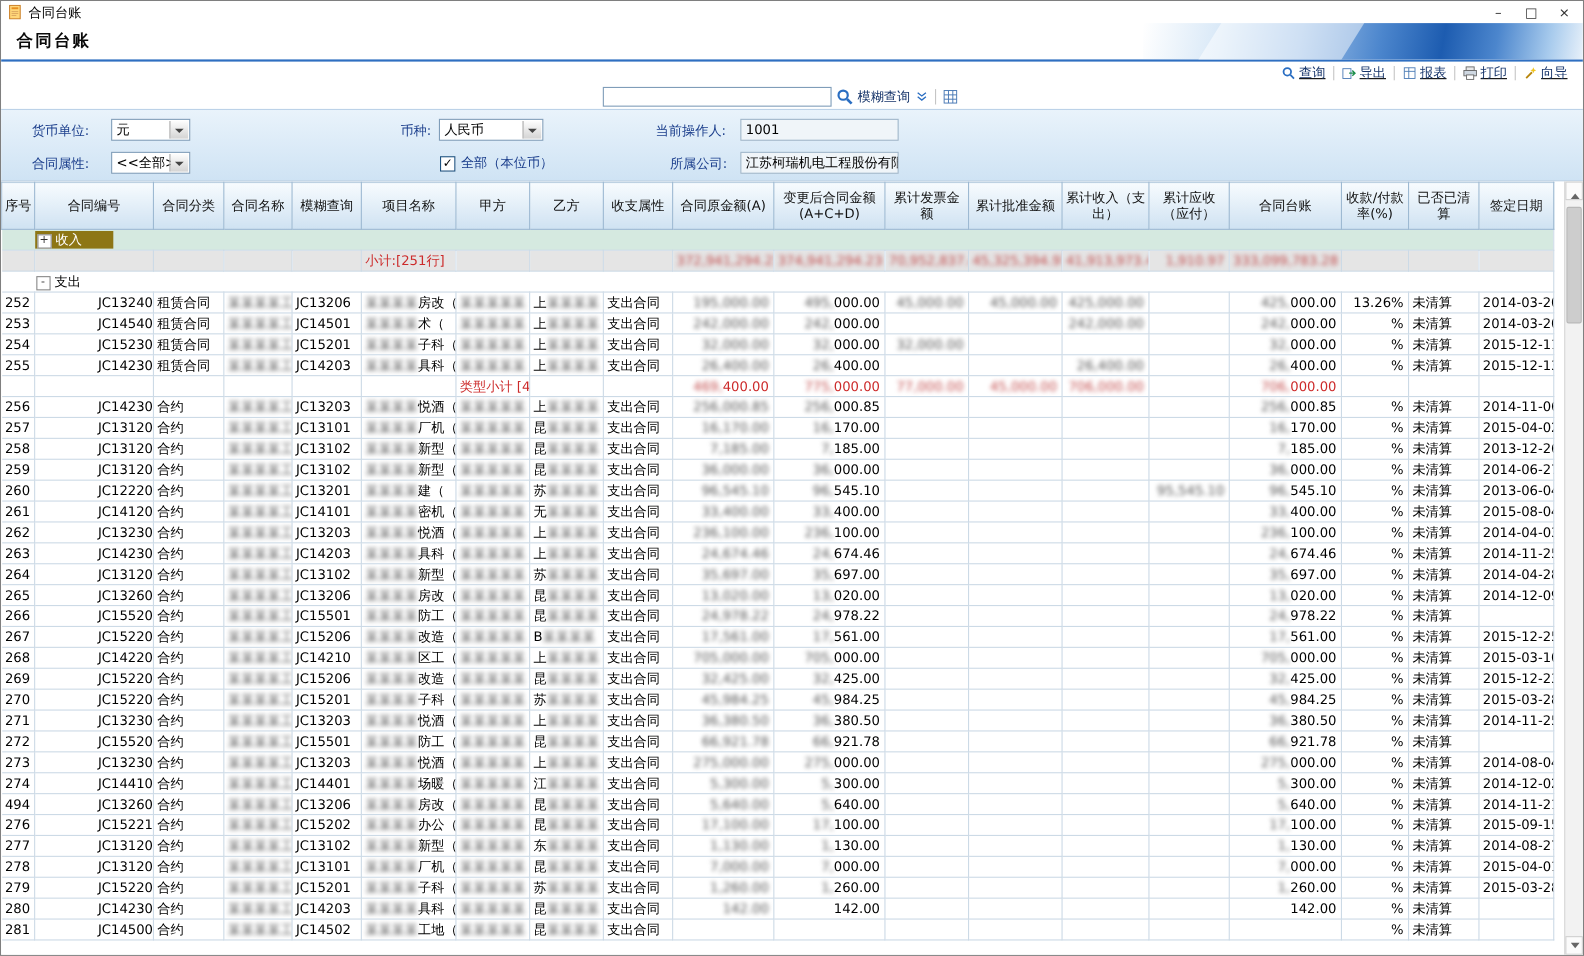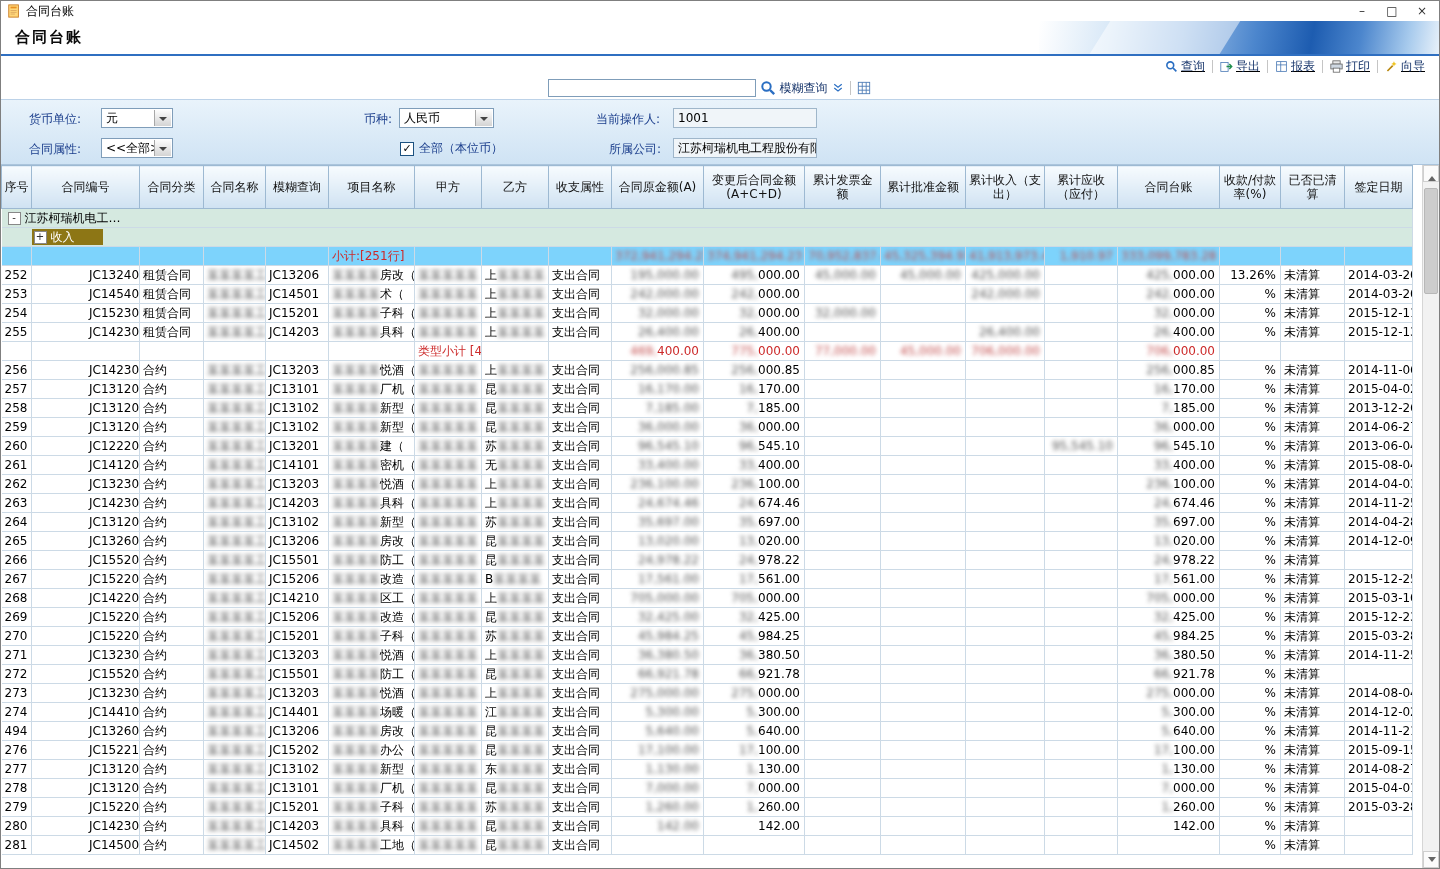--- a/index.html
+++ b/index.html
@@ -47,21 +47,21 @@
   .cb-box{width:12px;height:12px;background:#fff;border:1px solid #1c5180;font-size:11px;line-height:11px;text-align:center;color:#000;}
   .cb-label{color:#1b3e8c;text-align:center;}
 
   
   .tablewrap{position:absolute;top:164px;left:0;right:17px;bottom:0;overflow:hidden;background:#fff;}
   table#grid{border-collapse:collapse;table-layout:fixed;width:1412px;}
   #grid th{background:linear-gradient(#f7fbfe,#cfe2f2);border:1px solid #9db9d2;font-weight:normal;font-size:12px;color:#111;height:40px;padding:1px 2px;line-height:14px;}
   #grid td{border-right:1px solid #ccdae6;border-bottom:1px solid #ccdae6;height:18px;line-height:18px;padding:0 3px;font-size:12px;white-space:nowrap;overflow:hidden;box-sizing:border-box;}
   #grid td.num{text-align:right;padding-right:4px;}
   tr.r-band td{background:#d5e9e0;border-right-color:transparent;border-bottom-color:#e2f0e9;}
-  tr.r-sub td{background:#7dd3fc;border-right-color:transparent;border-bottom-color:#dcebe3;margin-left:48px;}
+  tr.r-sub td{background:#e5e5e5;border-right-color:transparent;border-bottom-color:#dcebe3;margin-left:48px;}
   tr.r-plain td{background:#fff;border-right-color:transparent;}
   tr.r-typesub td{background:#fff;}
   .tbox{display:inline-block;width:11px;height:11px;line-height:9px;border:1px solid #888;background:#fff;color:#333;font-size:10px;text-align:center;margin-right:4px;vertical-align:1px;}
   .tree-l1{padding-left:3px;}
   .tree-l2{padding-left:28px;display:inline-block;}
   .olive{display:inline-block;margin-left:27px;background:#8d7615;color:#fff;padding:0 28px 0 2px;line-height:16px;}
   .olive-lbl{color:#fff;}
   .ind3{padding-left:54px;display:inline-block;}
   .blur{filter:blur(2px);color:#555;}
   .blur.red{color:#c24a4a;}
@@ -253,23 +253,20 @@
             <th>累计收入（支出）</th>
             <th>累计应收（应付）</th>
             <th>合同台账</th>
             <th>收款/付款率(%)</th>
             <th>已否已清算</th>
             <th>签定日期</th>
           </tr>
         </thead>
       <tbody id="gridbody">
           <tr class="r-band">
-            <td colspan="19"><span class="tree-l1"><span class="tbox">-</span>江苏柯瑞机电工…</span></td>
-          </tr>
-          <tr class="r-band">
             <td colspan="19"><span class="olive"><span class="tbox">+</span><span class="olive-lbl">收入</span></span></td>
           </tr>
           <tr class="r-sub">
             <td class=""></td>
             <td class=""></td>
             <td class=""></td>
             <td class=""></td>
             <td class=""></td>
             <td class=""><span class="red">小计:[251行]</span></td>
             <td class=""></td>
@@ -278,20 +275,23 @@
             <td class="num"><span class="blur red">372,941,294.23</span></td>
             <td class="num"><span class="blur red">374,941,294.23</span></td>
             <td class="num"><span class="blur red">70,952,837.40</span></td>
             <td class="num"><span class="blur red">45,325,394.97</span></td>
             <td class="num"><span class="blur red">41,913,973.44</span></td>
             <td class="num"><span class="blur red">1,910.97</span></td>
             <td class="num"><span class="blur red">333,099,783.28</span></td>
             <td class="num"></td>
             <td class=""></td>
             <td class=""></td>
+          </tr>
+          <tr class="r-plain">
+            <td colspan="19"><span class="tree-l2"><span class="tbox">-</span>支出</span></td>
           </tr>
           <tr>
             <td class="">252</td>
             <td class=""><span class="ind3">JC132400</span></td>
             <td class="">租赁合同</td>
             <td class=""><span class="blur">某某某某工程</span></td>
             <td class="">JC13206</td>
             <td class=""><span class="blur">某某某某</span>房改（</td>
             <td class=""><span class="blur">某某某某某</span></td>
             <td class="">上<span class="blur">某某某某</span></td>

